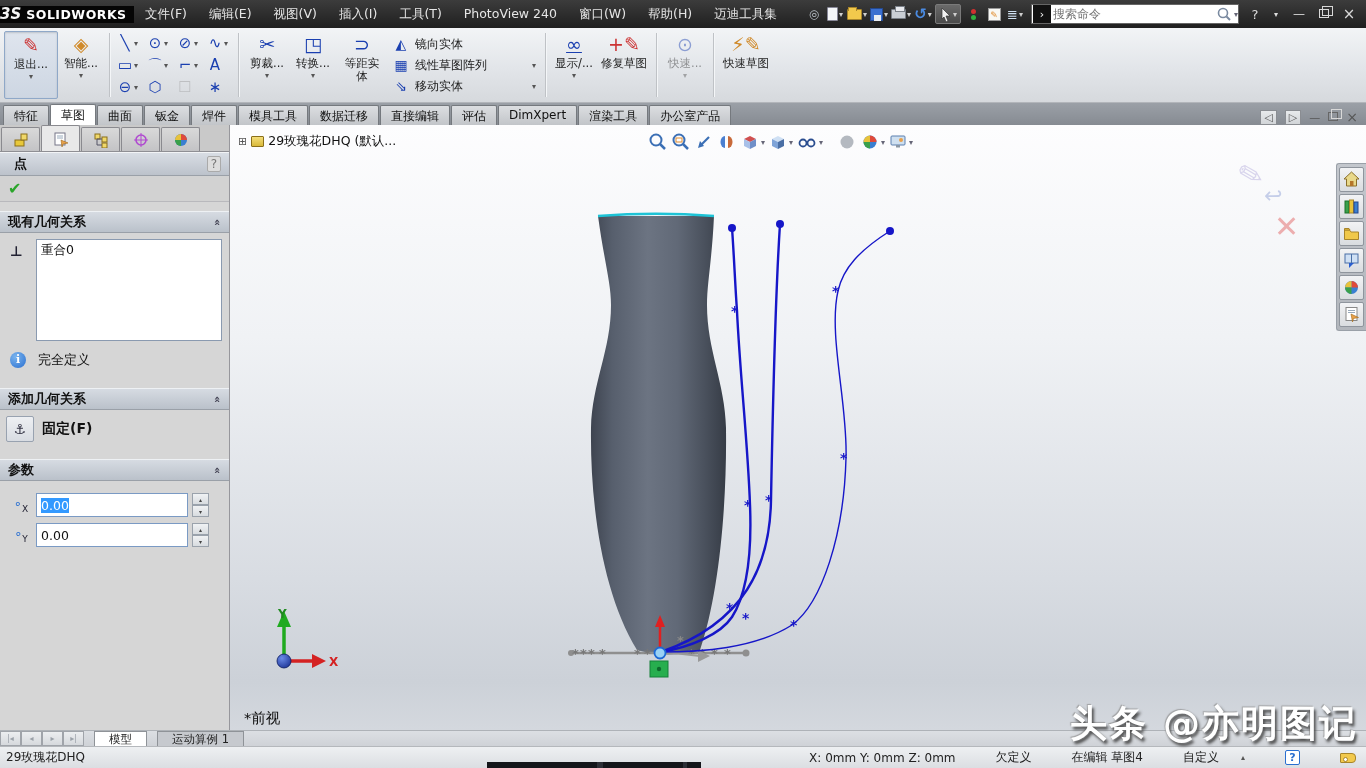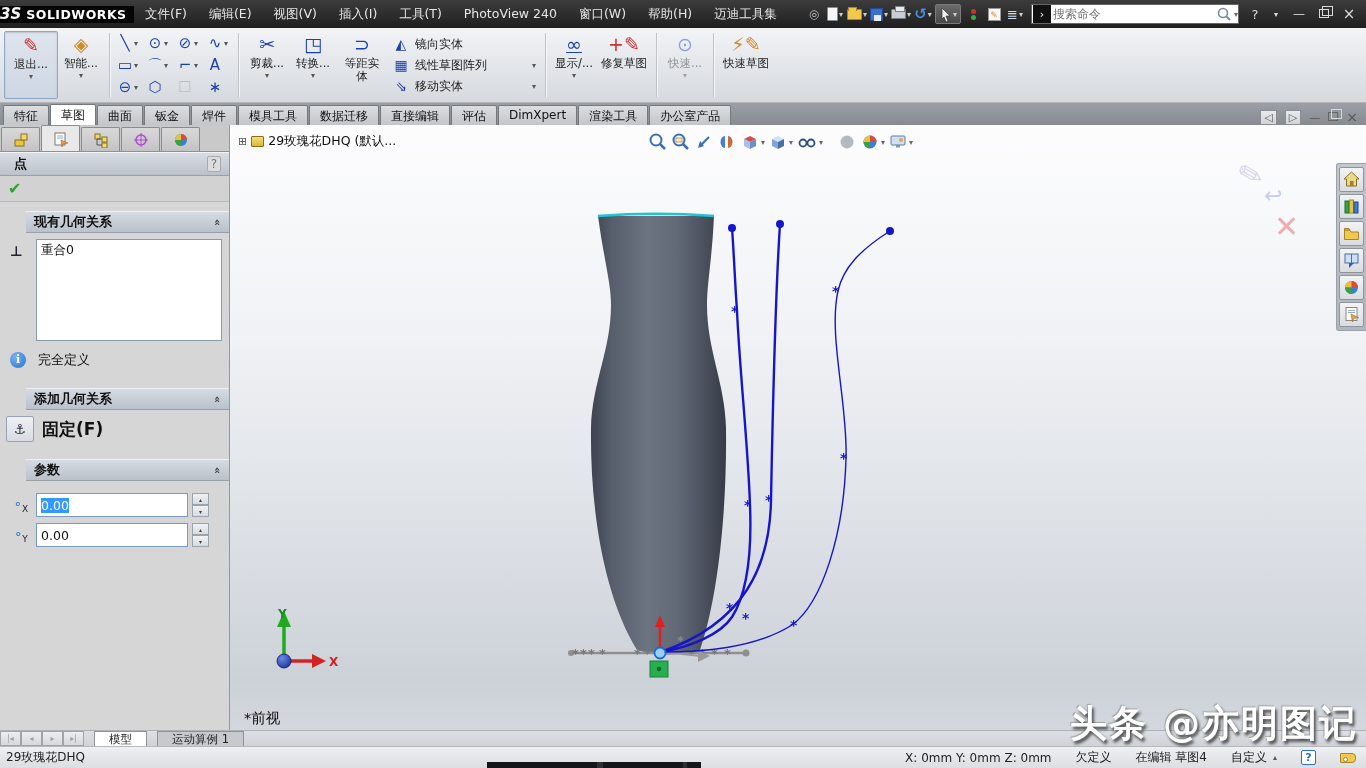--- a/index.html
+++ b/index.html
@@ -79,30 +79,30 @@
   #pmtabs { height:27px; background:#c9c9c9; border-bottom:1px solid #8f8f94; display:flex; align-items:flex-end; padding:2px 1px 0; gap:1px; }
   .pmtab { width:39px; height:24px; border:1px solid #8a8a8f; border-bottom:none; background:linear-gradient(#d9d9d9,#c3c3c5); display:flex; align-items:center; justify-content:center; border-radius:2px 2px 0 0; }
   .pmtab.active { background:#e9e9e9; height:26px; }
   #pmheader { height:24px; background:linear-gradient(#d8dde4,#bcc2cb); border-top:1px solid #f2f4f6; border-bottom:1px solid #9aa0a8; display:flex; align-items:center; padding:0 8px; }
   #pmheader .star { color:#2a4fd0; font-size:13px; margin-right:6px; }
   #pmheader .t { font-weight:bold; font-size:13px; color:#111; }
   #pmheader .q { margin-left:auto; color:#777; font-size:12px; border:1px solid #aaa; background:#ddd; width:14px; text-align:center; border-radius:2px; }
   #pmok { height:26px; border-bottom:1px solid #b9b9bd; display:flex; align-items:center; padding:0 8px; background:#d2d2d2; }
   #pmok .chk { color:#2aa52a; font-size:16px; font-weight:bold; }
   .sect { margin-top:9px; }
-  .secthdr { height:22px; background:linear-gradient(#d6dbe2,#bac1ca); border-top:1px solid #eef1f4; border-bottom:1px solid #9aa0a8; display:flex; align-items:center; padding:4px 8px; font-weight:bold; font-size:13px; color:#111;margin-left:26px; }
+  .secthdr { height:22px; background:linear-gradient(#d6dbe2,#bac1ca); border-top:1px solid #eef1f4; border-bottom:1px solid #9aa0a8; display:flex; align-items:center; padding:4px 8px; font-weight:bold; font-size:13px; color:#111; }
   .secthdr .chev { margin-left:auto; display:inline-block; transform:rotate(90deg); color:#445; font-size:11px; }
   .sectbody { padding:6px 6px 8px; position:relative; }
   .relico { position:absolute; left:10px; top:10px; color:#223; font-size:14px; font-weight:bold; }
   #rel-list { margin-left:30px; width:186px; height:102px; background:#fff; border:1px solid #8a9ab0; font-size:12.5px; padding:2px 4px; color:#111; }
   #fullydef { display:flex; align-items:center; gap:12px; margin:10px 2px 2px 4px; font-size:13px; color:#111; }
   .infoico { width:16px; height:16px; border-radius:50%; background:radial-gradient(circle at 35% 30%,#7ab4ee,#2a6fd0); color:#fff; font-size:11px; font-weight:bold; text-align:center; line-height:16px; font-family:"DejaVu Serif","Liberation Serif",serif; }
   #fixrow { display:flex; align-items:center; gap:8px; }
   .anchorbtn { width:28px; height:26px; border:1px solid #98a2b0; background:linear-gradient(#eef0f3,#d8dce2); display:flex; align-items:center; justify-content:center; font-size:14px; color:#334; border-radius:2px; }
-  #fixrow .lbl { font-weight:bold; font-size:17px; color:#111; }
+  #fixrow .lbl { font-weight:bold; font-size:14px; color:#111; }
   .paramrow { display:flex; align-items:center; margin:6px 4px; gap:4px; }
   .pico { color:#2a6fd0; font-size:13px; width:22px; text-align:center; }
   .pico sub { font-size:9px; color:#223; }
   .pfield { width:152px; height:24px; background:#fff; border:1px solid #7a9ac4; border-radius:0; font-size:12.5px; display:flex; align-items:center; padding:0 4px; color:#111; }
   .pfield .sel { background:#3399ff; color:#fff; }
   .spin { display:flex; flex-direction:column; width:17px; height:24px; }
   .spin b { flex:1; border:1px solid #9aa2ac; background:linear-gradient(#f0f2f4,#d8dce0); font-size:6px; color:#444; display:flex; align-items:center; justify-content:center; }
 
   
   #splitter { position:absolute; left:230px; top:400px; width:9px; height:46px; background:linear-gradient(#e8eaee,#cdd1d6); border:1px solid #9aa0a8; border-radius:0 3px 3px 0; display:flex; flex-direction:column; align-items:center; justify-content:center; color:#556; font-size:7px; line-height:9px; }
@@ -132,21 +132,21 @@
 
   
   #bottomtabs { position:absolute; left:0; top:730px; width:1366px; height:16px; background:linear-gradient(#dcdfe3,#cfd2d7); border-top:1px solid #aeb2b7; display:flex; align-items:stretch; }
   .navbtn { width:21px; border:1px solid #a0a4aa; background:linear-gradient(#eceef0,#d6d9dd); color:#9aa0a8; font-size:8px; display:flex; align-items:center; justify-content:center; }
   .mtab { font-size:11.5px; padding:0 14px; display:flex; align-items:center; border:1px solid #8f9398; border-bottom:none; background:#c6c9ce; color:#222; margin-left:10px; }
   .mtab.active { background:#fff; }
 
   
   #statusbar { position:absolute; left:0; top:746px; width:1366px; height:22px; background:linear-gradient(#eef0f2,#dbdee2); border-top:1px solid #b5b8bc; display:flex; align-items:center; font-size:12px; color:#222; }
   #statusbar .left { padding-left:6px; }
-  #statusbar .right { margin-left:auto; display:flex; align-items:center; gap:24px; padding-right:10px; }
+  #statusbar .right { margin-left:auto; display:flex; align-items:center; gap:40px; padding-right:10px; }
   #statusbar .qbox { border:1px solid #2a6fd0; color:#2a6fd0; background:#fff; font-weight:bold; font-size:11px; width:15px; text-align:center; border-radius:2px; }
   .tagico { width:16px; height:10px; background:#f2c94c; border:1px solid #a8852a; border-radius:1px 4px 4px 1px; position:relative; }
   .tagico::before { content:""; position:absolute; left:2px; top:3px; width:3px; height:3px; border-radius:50%; background:#fff; border:1px solid #a8852a; }
   .customcaret { font-size:8px; color:#555; margin-left:-18px; }
 
   #taskbarpeek { position:absolute; left:487px; top:762px; width:214px; height:6px; background:#14161a; z-index:60; }
   #taskbarpeek i { position:absolute; top:0; height:6px; background:#2c2f36; }
 </style>
 </head>
 <body>

